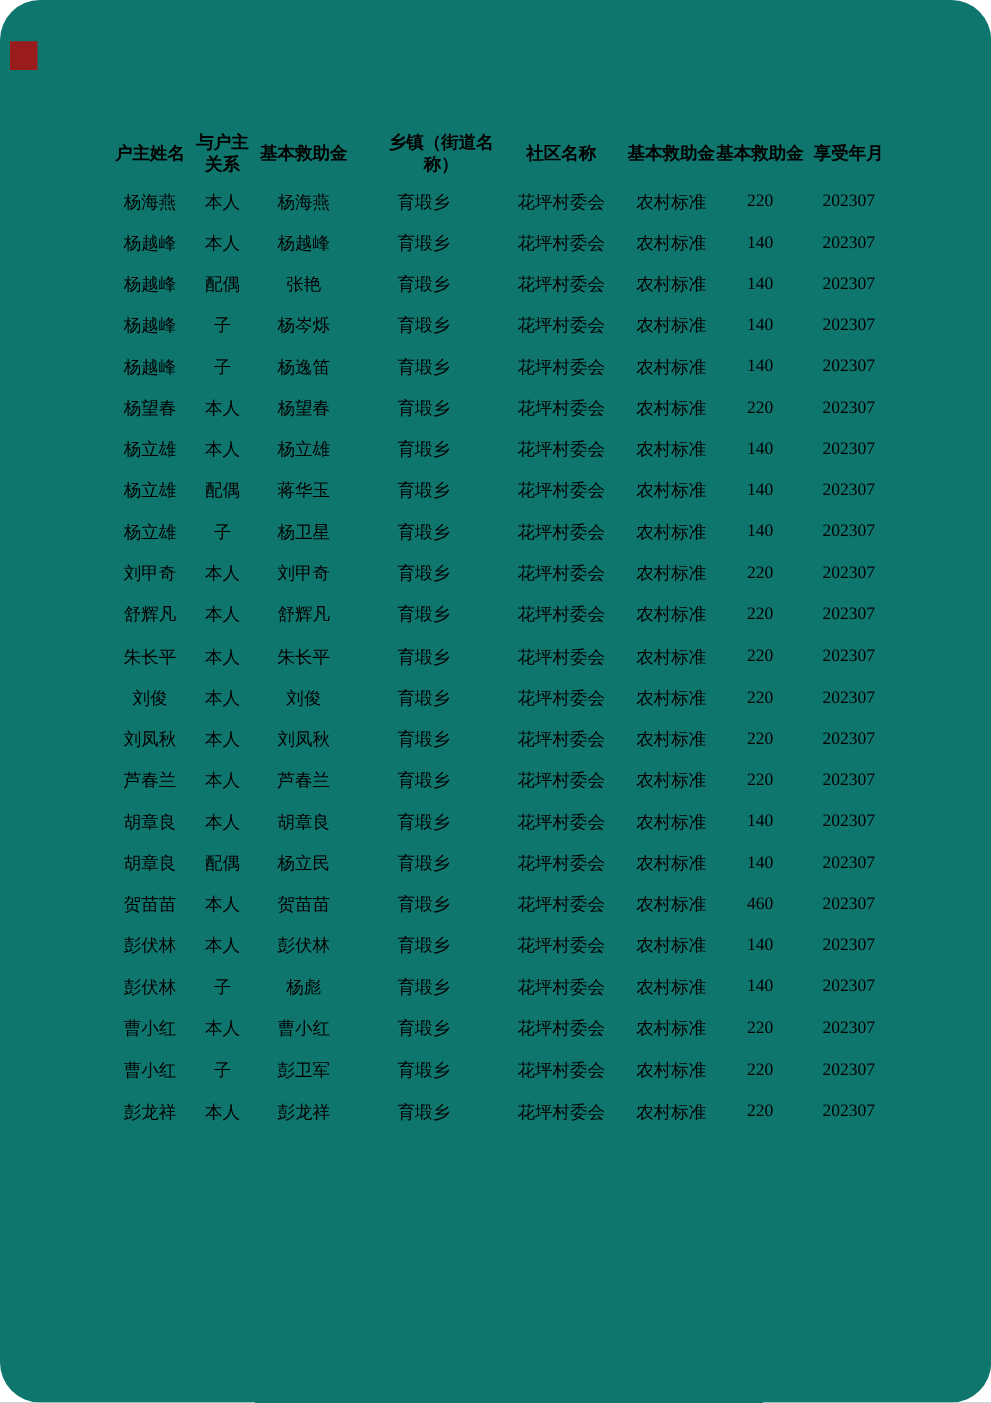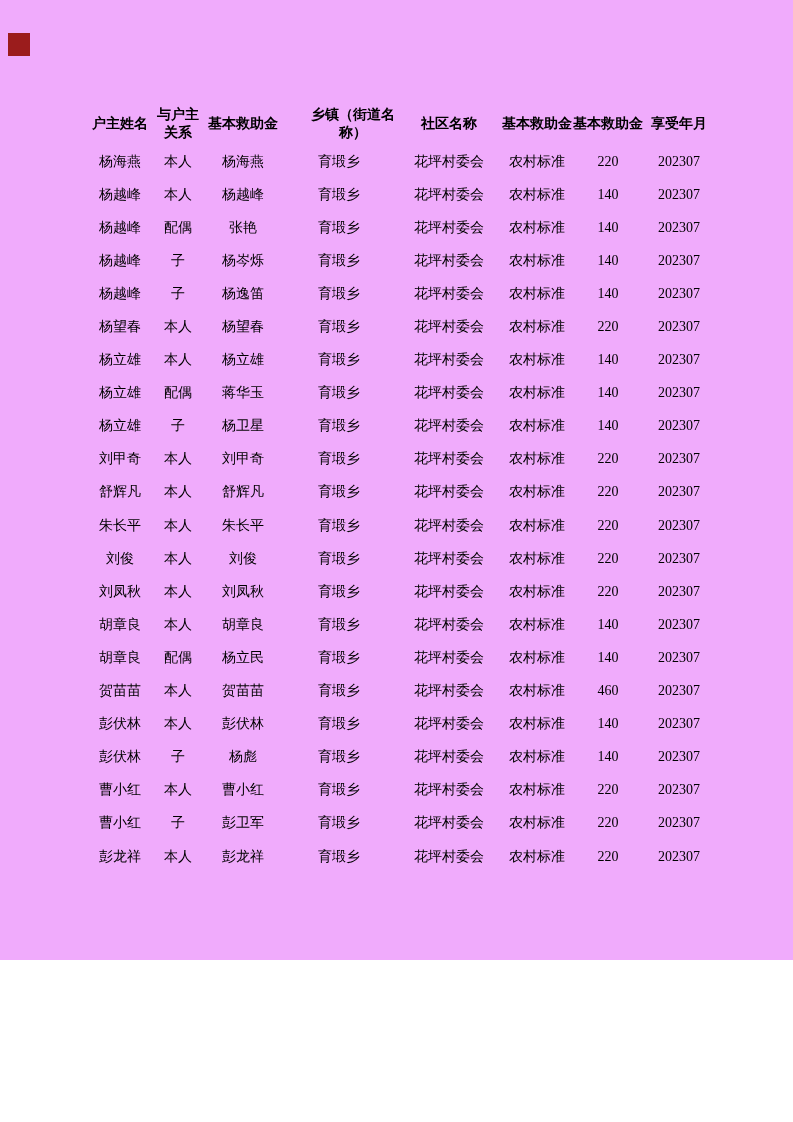--- a/index.html
+++ b/index.html
@@ -3,25 +3,26 @@
 <meta charset="utf-8">
 <style>
   html, body {
     margin: 0;
     padding: 0;
     background: #ffffff;
   }
   .page {
     position: relative;
     width: 793px;
-    height: 960px;
-    background: #f0abfc;
+    height: 1122px;
+    background: #0f766e;
     overflow: hidden;
     font-family: "Liberation Serif", "DejaVu Serif", serif;
     color: #000000;
+    border-radius: 32px;
   }
   .red-marker {
     position: absolute;
     left: 8px;
     top: 33px;
     width: 22px;
     height: 23px;
   }
   table.benefit-table {
     position: absolute;
@@ -230,20 +231,30 @@
           <td>刘凤秋</td>
           <td>本人</td>
           <td>刘凤秋</td>
           <td>育塅乡</td>
           <td>花坪村委会</td>
           <td>农村标准</td>
           <td>220</td>
           <td>202307</td>
         </tr>
         <tr>
+          <td>芦春兰</td>
+          <td>本人</td>
+          <td>芦春兰</td>
+          <td>育塅乡</td>
+          <td>花坪村委会</td>
+          <td>农村标准</td>
+          <td>220</td>
+          <td>202307</td>
+        </tr>
+        <tr>
           <td>胡章良</td>
           <td>本人</td>
           <td>胡章良</td>
           <td>育塅乡</td>
           <td>花坪村委会</td>
           <td>农村标准</td>
           <td>140</td>
           <td>202307</td>
         </tr>
         <tr>

